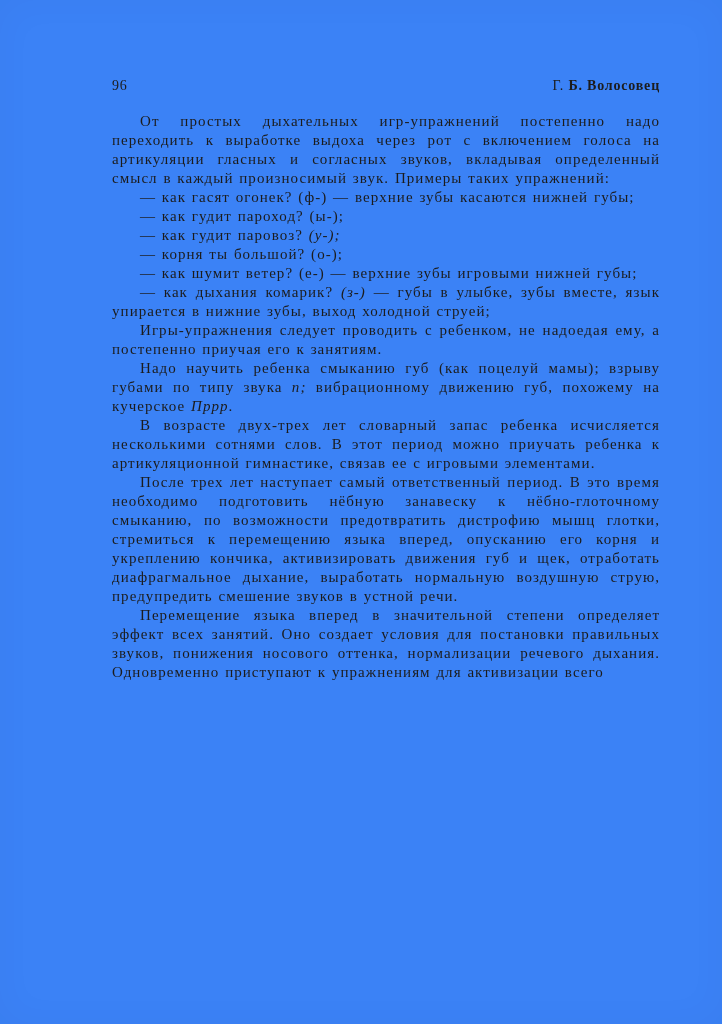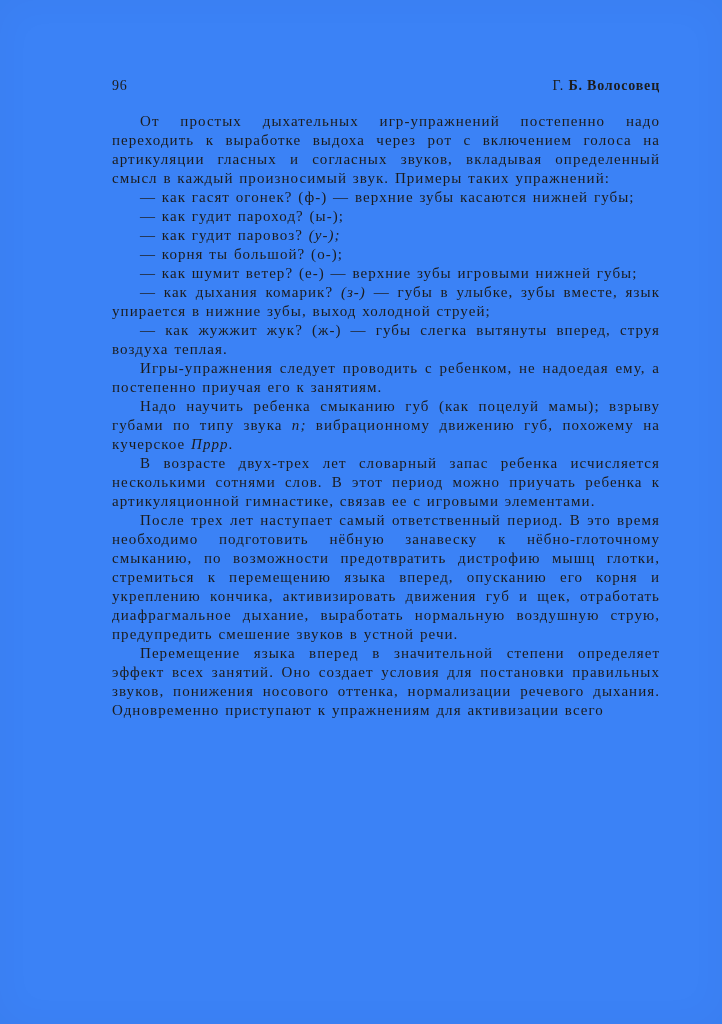--- a/index.html
+++ b/index.html
@@ -56,20 +56,19 @@
     <span class="page-author"><span>Г. </span><span class="b">Б. Волосовец</span></span>
   </div>
   <div class="page-body">
       <p class="para"><span>От простых дыхательных игр-упражнений постепенно надо переходить к выработке выдоха через рот с включением голоса на артикуляции гласных и согласных звуков, вкладывая определенный смысл в каждый произносимый звук. Примеры таких упражнений:</span></p>
       <p class="para"><span>— как гасят огонек? (ф-) — верхние зубы касаются нижней губы;</span></p>
       <p class="para"><span>— как гудит пароход? (ы-);</span></p>
       <p class="para"><span>— как гудит паровоз? </span><span class="it">(у-);</span></p>
       <p class="para"><span>— корня ты большой? (о-);</span></p>
       <p class="para"><span>— как шумит ветер? (е-) — верхние зубы игровыми нижней губы;</span></p>
       <p class="para"><span>— как дыхания комарик? </span><span class="it">(з-)</span><span> — губы в улыбке, зубы вместе, язык упирается в нижние зубы, выход холодной струей;</span></p>
-      <p class="para"><span>— как жужжит жук? (ж-) — губы слегка вытянуты вперед, струя воздуха теплая.</span></p>
       <p class="para"><span>Игры-упражнения следует проводить с ребенком, не надоедая ему, а постепенно приучая его к занятиям.</span></p>
       <p class="para"><span>Надо научить ребенка смыканию губ (как поцелуй мамы); взрыву губами по типу звука </span><span class="it">п;</span><span> вибрационному движению губ, похожему на кучерское </span><span class="it">Пррр</span><span>.</span></p>
       <p class="para"><span>В возрасте двух-трех лет словарный запас ребенка исчисляется несколькими сотнями слов. В этот период можно приучать ребенка к артикуляционной гимнастике, связав ее с игровыми элементами.</span></p>
       <p class="para"><span>После трех лет наступает самый ответственный период. В это время необходимо подготовить нёбную занавеску к нёбно-глоточному смыканию, по возможности предотвратить дистрофию мышц глотки, стремиться к перемещению языка вперед, опусканию его корня и укреплению кончика, активизировать движения губ и щек, отработать диафрагмальное дыхание, выработать нормальную воздушную струю, предупредить смешение звуков в устной речи.</span></p>
       <p class="para"><span>Перемещение языка вперед в значительной степени определяет эффект всех занятий. Оно создает условия для постановки правильных звуков, понижения носового оттенка, нормализации речевого дыхания. Одновременно приступают к упражнениям для активизации всего</span></p>
     </div>
 </div>
 
 </body></html>

